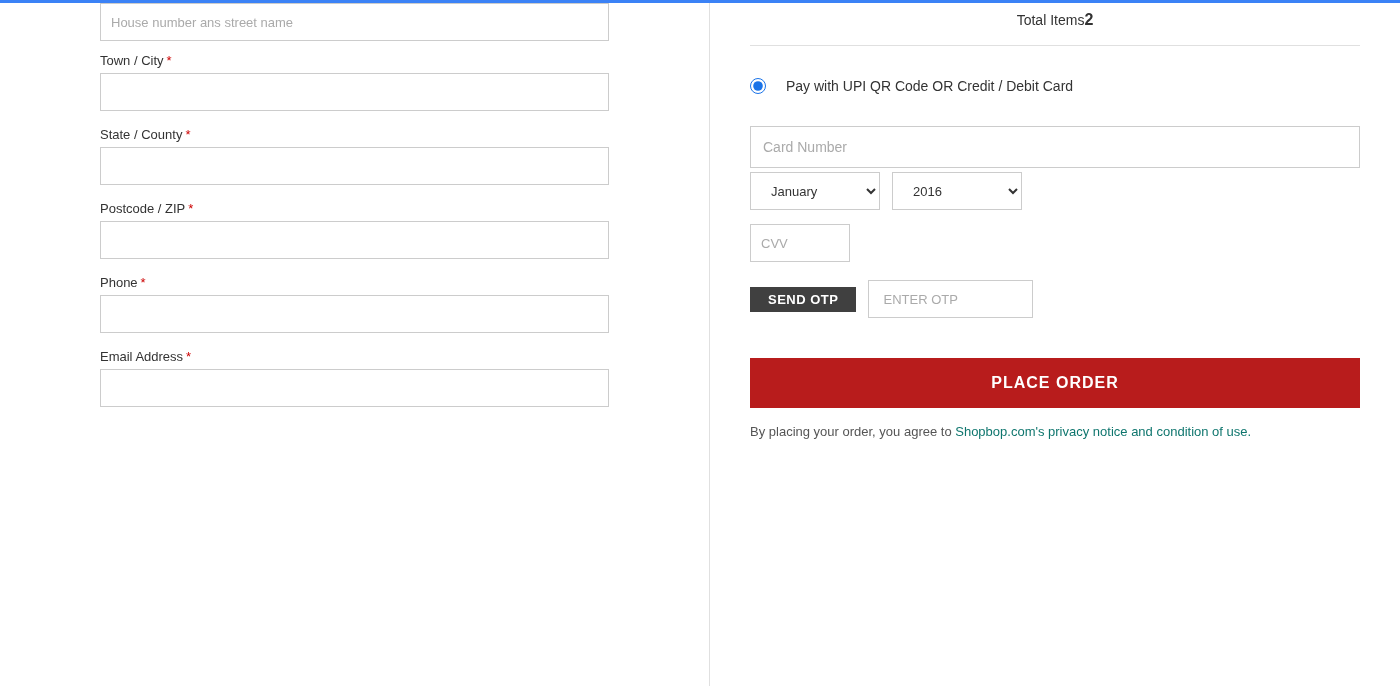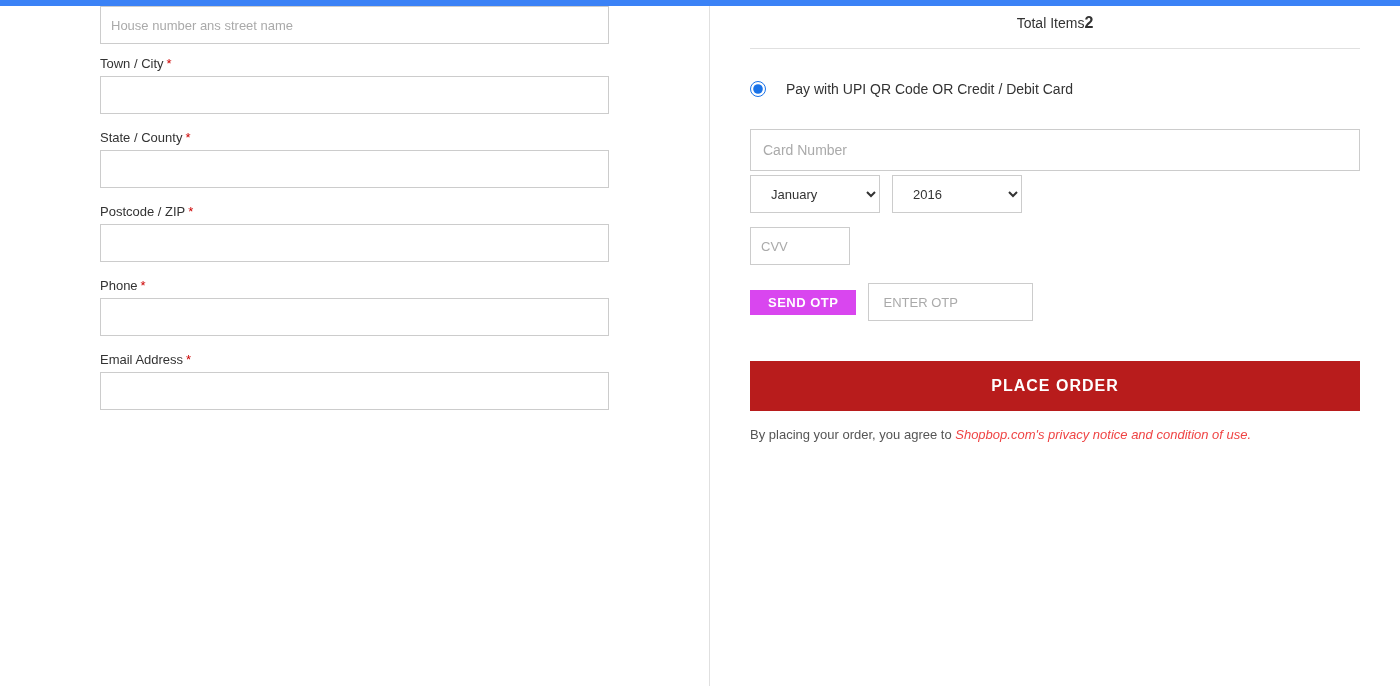--- a/index.html
+++ b/index.html
@@ -13,21 +13,21 @@
       font-size: 14px;
       background: #f0f0f0;
       color: #333;
     }
 
     .page-wrapper {
       width: 1400px;
       min-height: 686px;
       background: #fff;
       display: flex;
-      border-top: 6px solid #3b82f6;
+      border-top: 3px solid #3b82f6;
     }
 
     
     .left-column {
       width: 710px;
       padding: 0 100px 30px 100px;
       background: #fff;
       border-right: 1px solid #e0e0e0;
     }
 
@@ -172,21 +172,21 @@
     }
 
     .otp-row {
       display: flex;
       gap: 12px;
       align-items: center;
       margin-bottom: 20px;
     }
 
     .send-otp-btn {
-      background: #d946ef;
+      background: #404040;
       color: #fff;
       border: none;
       padding: 5px 18px;
       font-size: 13px;
       font-weight: bold;
       cursor: pointer;
       letter-spacing: 0.5px;
       text-transform: uppercase;
     }
 
@@ -220,23 +220,22 @@
       margin-bottom: 14px;
     }
 
     .terms-text {
       font-size: 13px;
       color: #555;
       line-height: 1.5;
     }
 
     .terms-text a {
-      color: #ef4444;
+      color: #0f766e;
       text-decoration: none;
-      font-style: italic;
     }
   </style>
 </head>
 <body>
 
 <div class="page-wrapper">
 
   <div class="left-column">
 
     <div class="form-group top-address-row">

